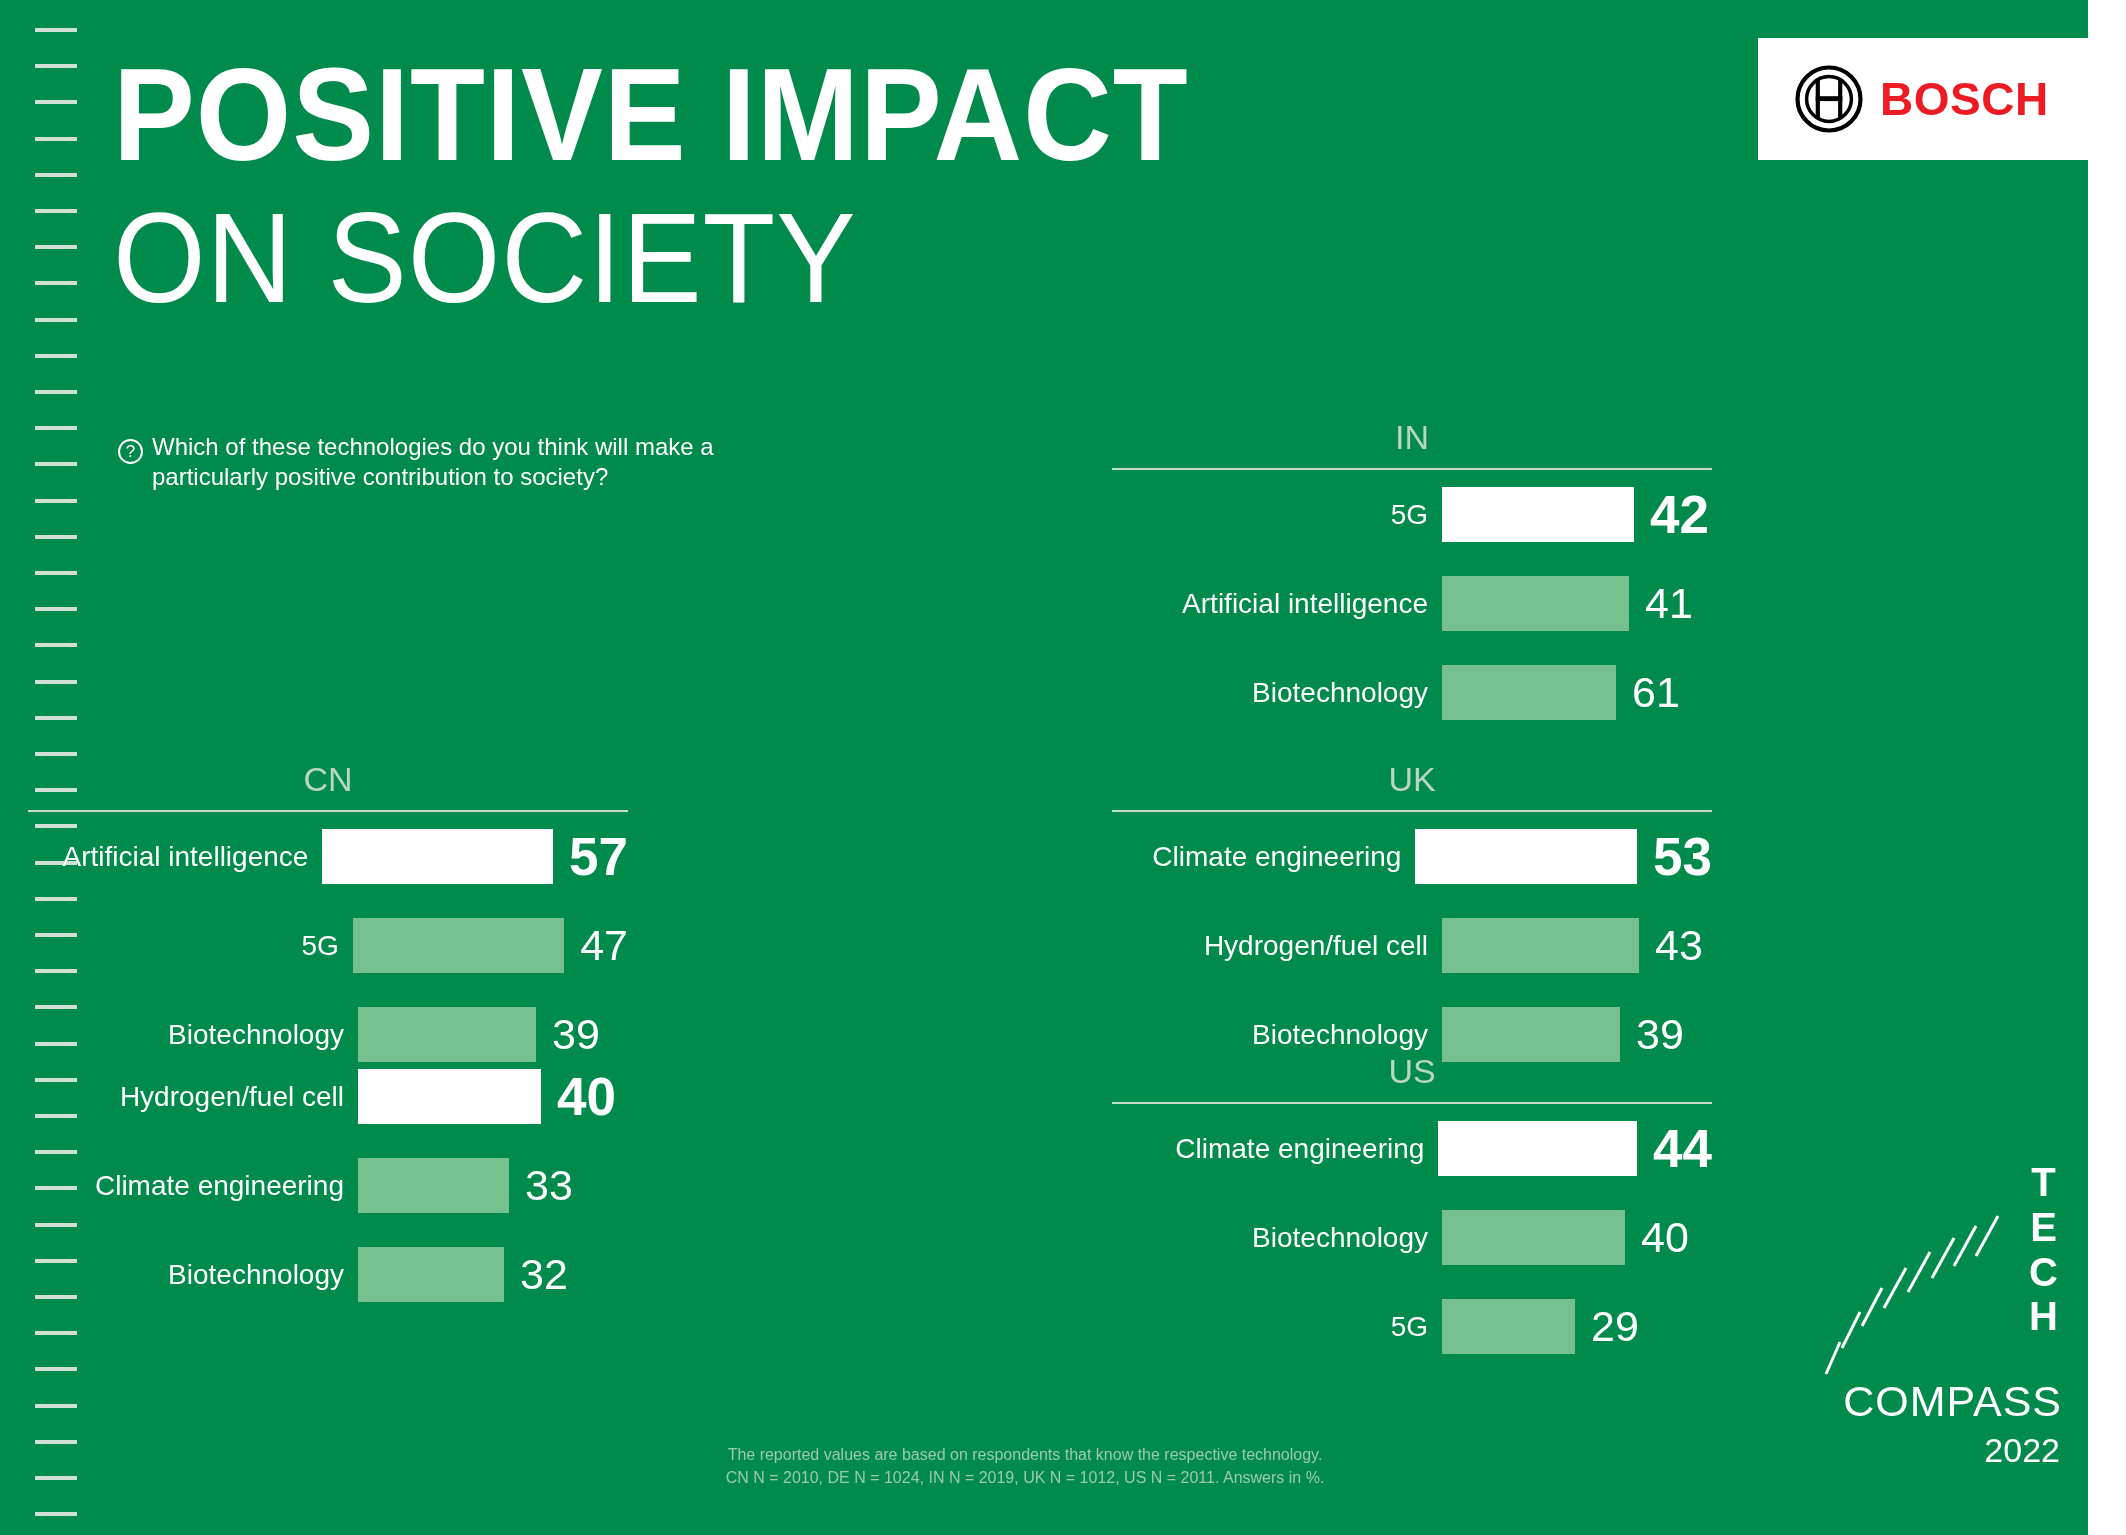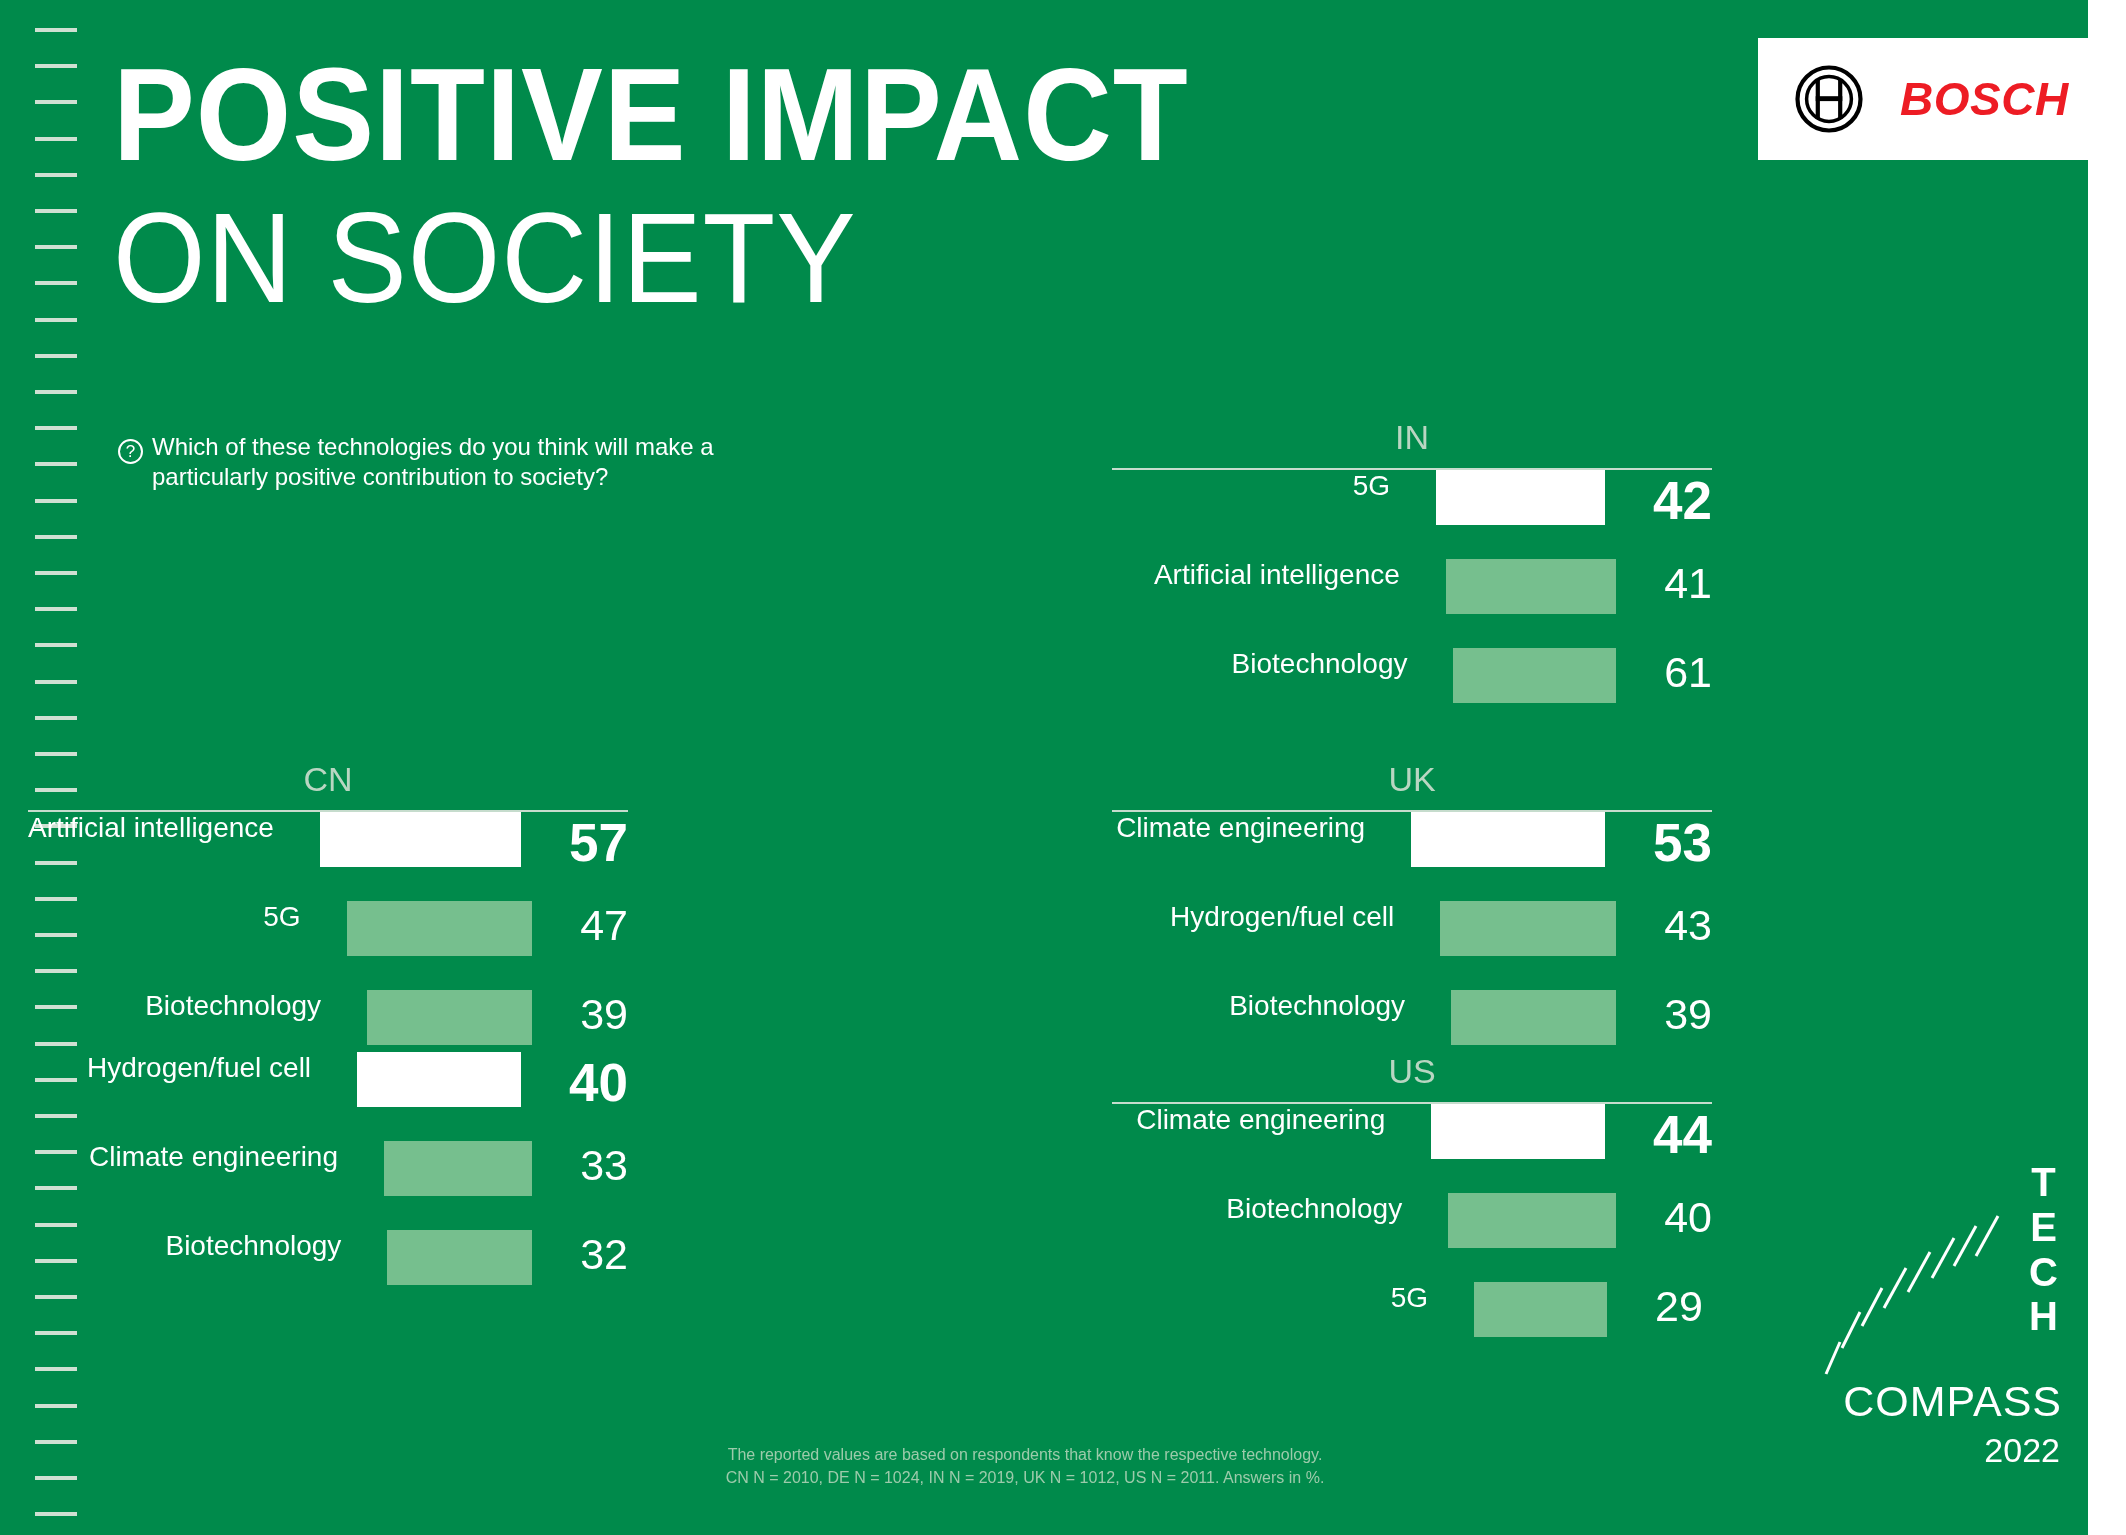--- a/index.html
+++ b/index.html
@@ -60,21 +60,21 @@
   .group { position:absolute; }
   .group-header { position:relative; height:52px; }
   .group-code {
     position:absolute; left:0; right:0; top:0;
     text-align:center; color:#b9d6c2; font-size:34px; font-weight:300;
   }
   .group-rule {
     position:absolute; left:0; right:0; bottom:0;
     height:2px; background:#c6dccd;
   }
-  .bar-row { display:flex; height:89px;gap:32px; }
+  .bar-row { display:flex; align-items:center; height:89px; }
   .bar-label {
     color:#ffffff; font-size:28px; font-weight:300;
     text-align:right; padding-right:14px; white-space:nowrap;
   }
   .bar-track { position:relative; height:55px; }
   .bar-fill { height:55px; background:#76bf8e; }
   .bar-fill.lead { background:#ffffff; }
   .bar-value {
     color:#ffffff; font-size:43px; font-weight:300;
     padding-left:16px; white-space:nowrap;
@@ -93,21 +93,21 @@
 
   
   #bosch-card {
     position:absolute; left:1758px; top:38px;
     width:330px; height:122px; background:#ffffff;
     display:flex; align-items:center; padding-left:36px;
   }
   #bosch-symbol { width:70px; height:70px; flex:0 0 auto; }
   #bosch-word {
     color:#ed1c24; font-size:46px; font-weight:bold;
-    letter-spacing:0.5px; margin-left:36px;font-style:italic;
+    letter-spacing:0.5px; margin-left:16px;
   }
 
   
   #tech-compass { position:absolute; left:1820px; top:1160px; width:250px; height:310px; }
   #tc-letters {
     position:absolute; right:12px; top:0;
     color:#ffffff; font-size:40px; font-weight:bold;
     line-height:1.12; text-align:center;
   }
   #tc-rays { position:absolute; left:0; top:48px; width:200px; height:190px; }

